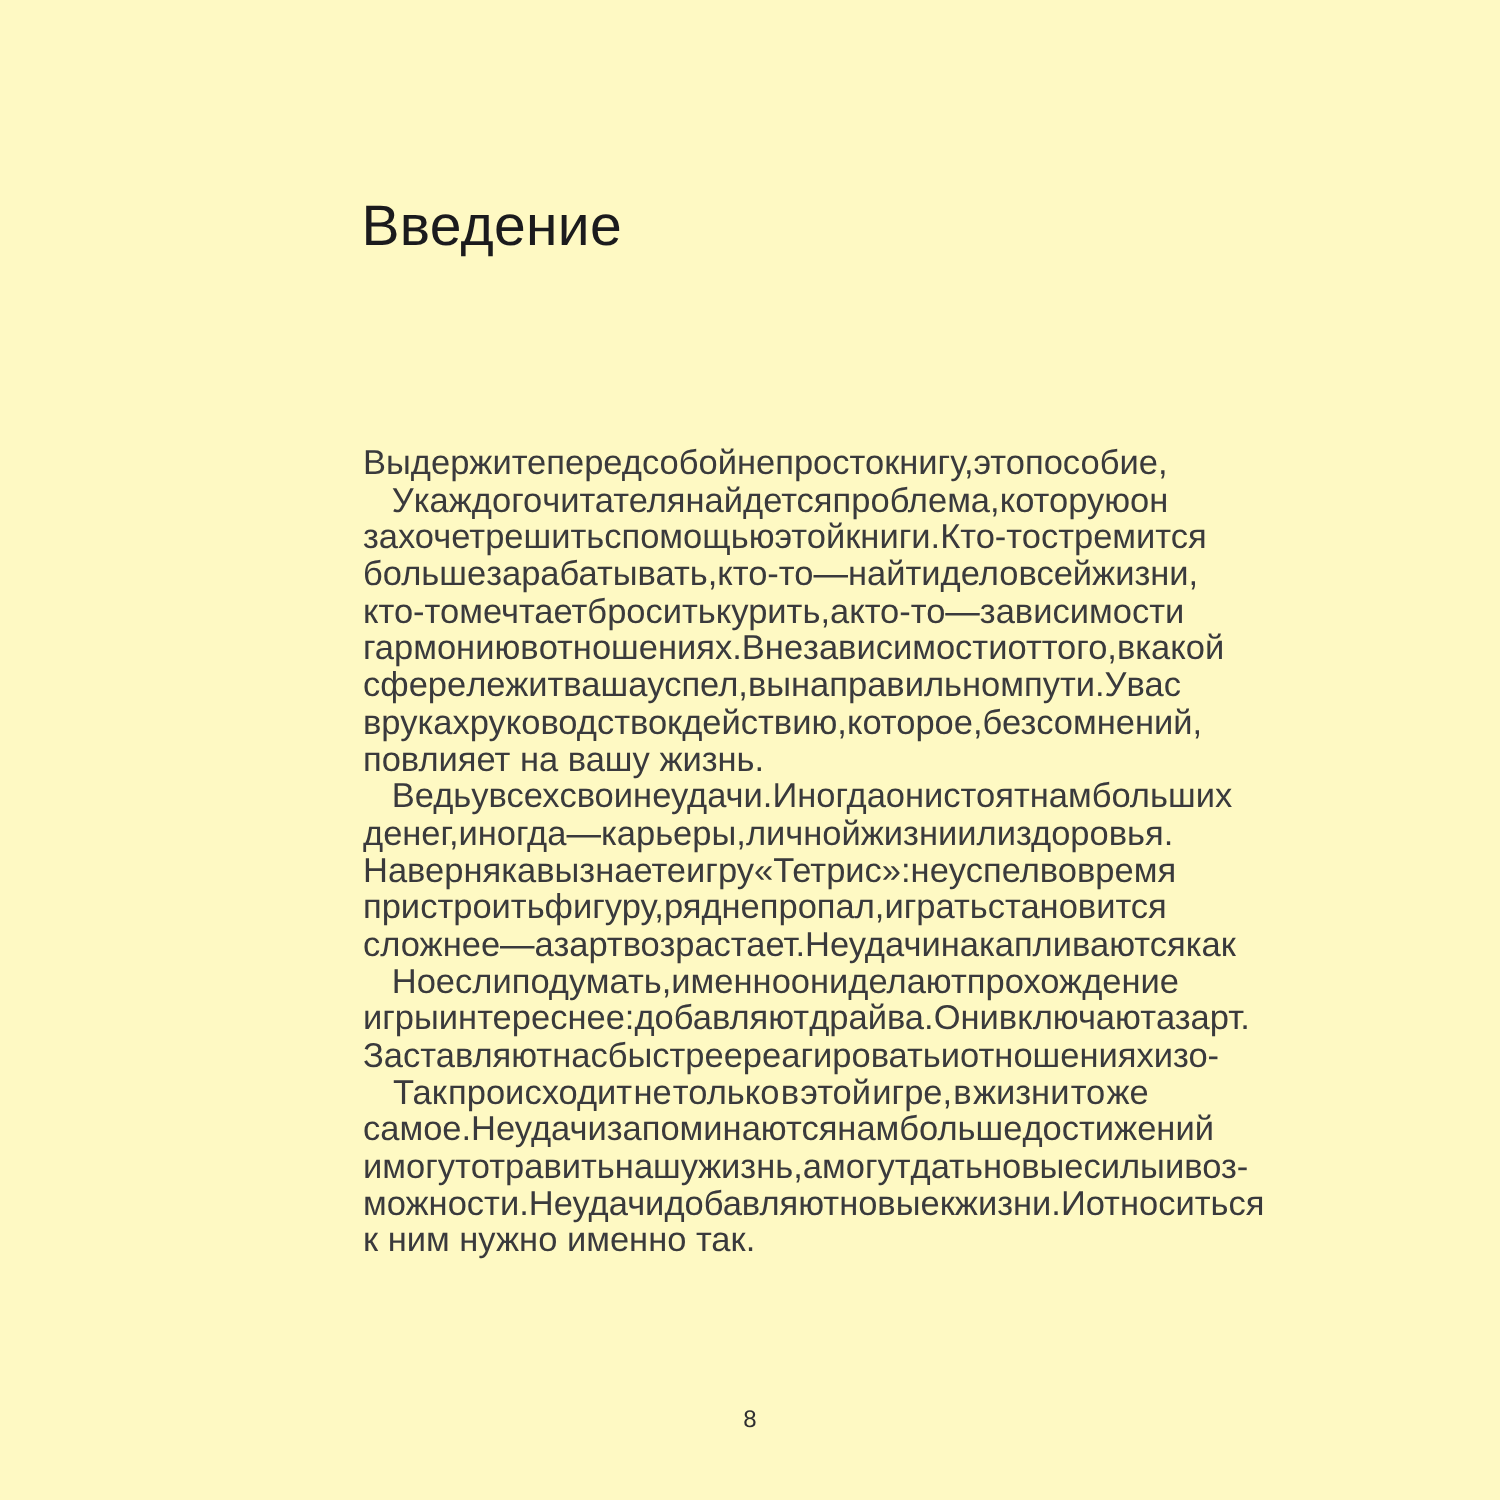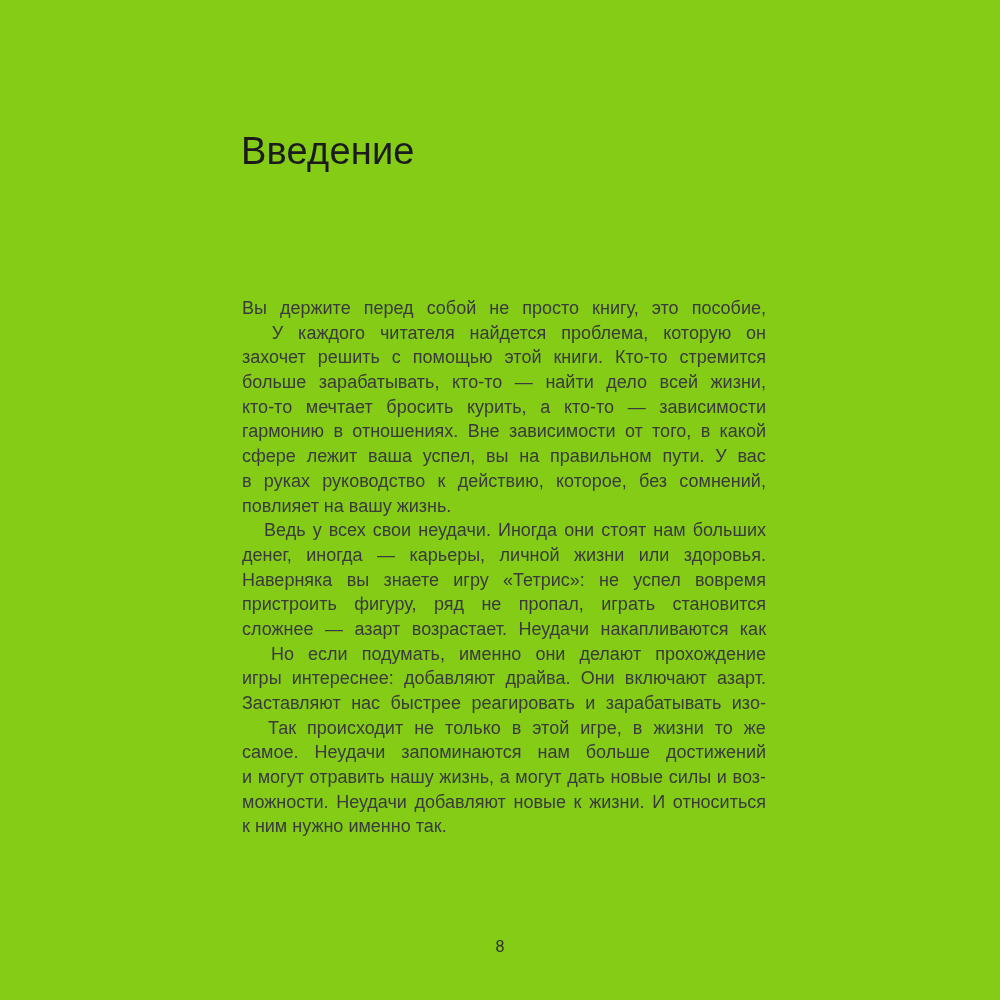--- a/index.html
+++ b/index.html
@@ -12,21 +12,21 @@
     height: 1000px;
     position: relative;
     overflow: hidden;
     font-family: "Liberation Sans", "DejaVu Sans", sans-serif;
     -webkit-font-smoothing: antialiased;
   }
 
   .page {
     position: absolute;
     inset: 0;
-    background: #84cc16;
+    background: #fef9c3;
   }
 
   
   .chapter-title {
     position: absolute;
     left: 241px;
     top: 103px;
     font-size: 38px;
     line-height: 46px;
     font-weight: 400;
@@ -45,21 +45,21 @@
 
   .para {
     margin: 0;
   }
 
   
   .line {
     display: block;
     height: 24.7px;
     line-height: 24.7px;
-    font-size: 18px;
+    font-size: 23px;
     color: #3a3a3c;
     white-space: pre;
     letter-spacing: 0px;
   }
 
   .line.justify {
     display: flex;
     justify-content: space-between;
     white-space: normal;
   }
@@ -248,21 +248,21 @@
           <span>Они</span>
           <span>включают</span>
           <span>азарт.</span>
         </span>
         <span class="line justify">
           <span>Заставляют</span>
           <span>нас</span>
           <span>быстрее</span>
           <span>реагировать</span>
           <span>и</span>
-          <span>зарабатывать</span>
+          <span>отношениях</span>
           <span>изо-</span>
         </span>
       </p>
       <p class="para">
         <span class="line justify">
           <span>   </span>
           <span>Так</span>
           <span>происходит</span>
           <span>не</span>
           <span>только</span>

